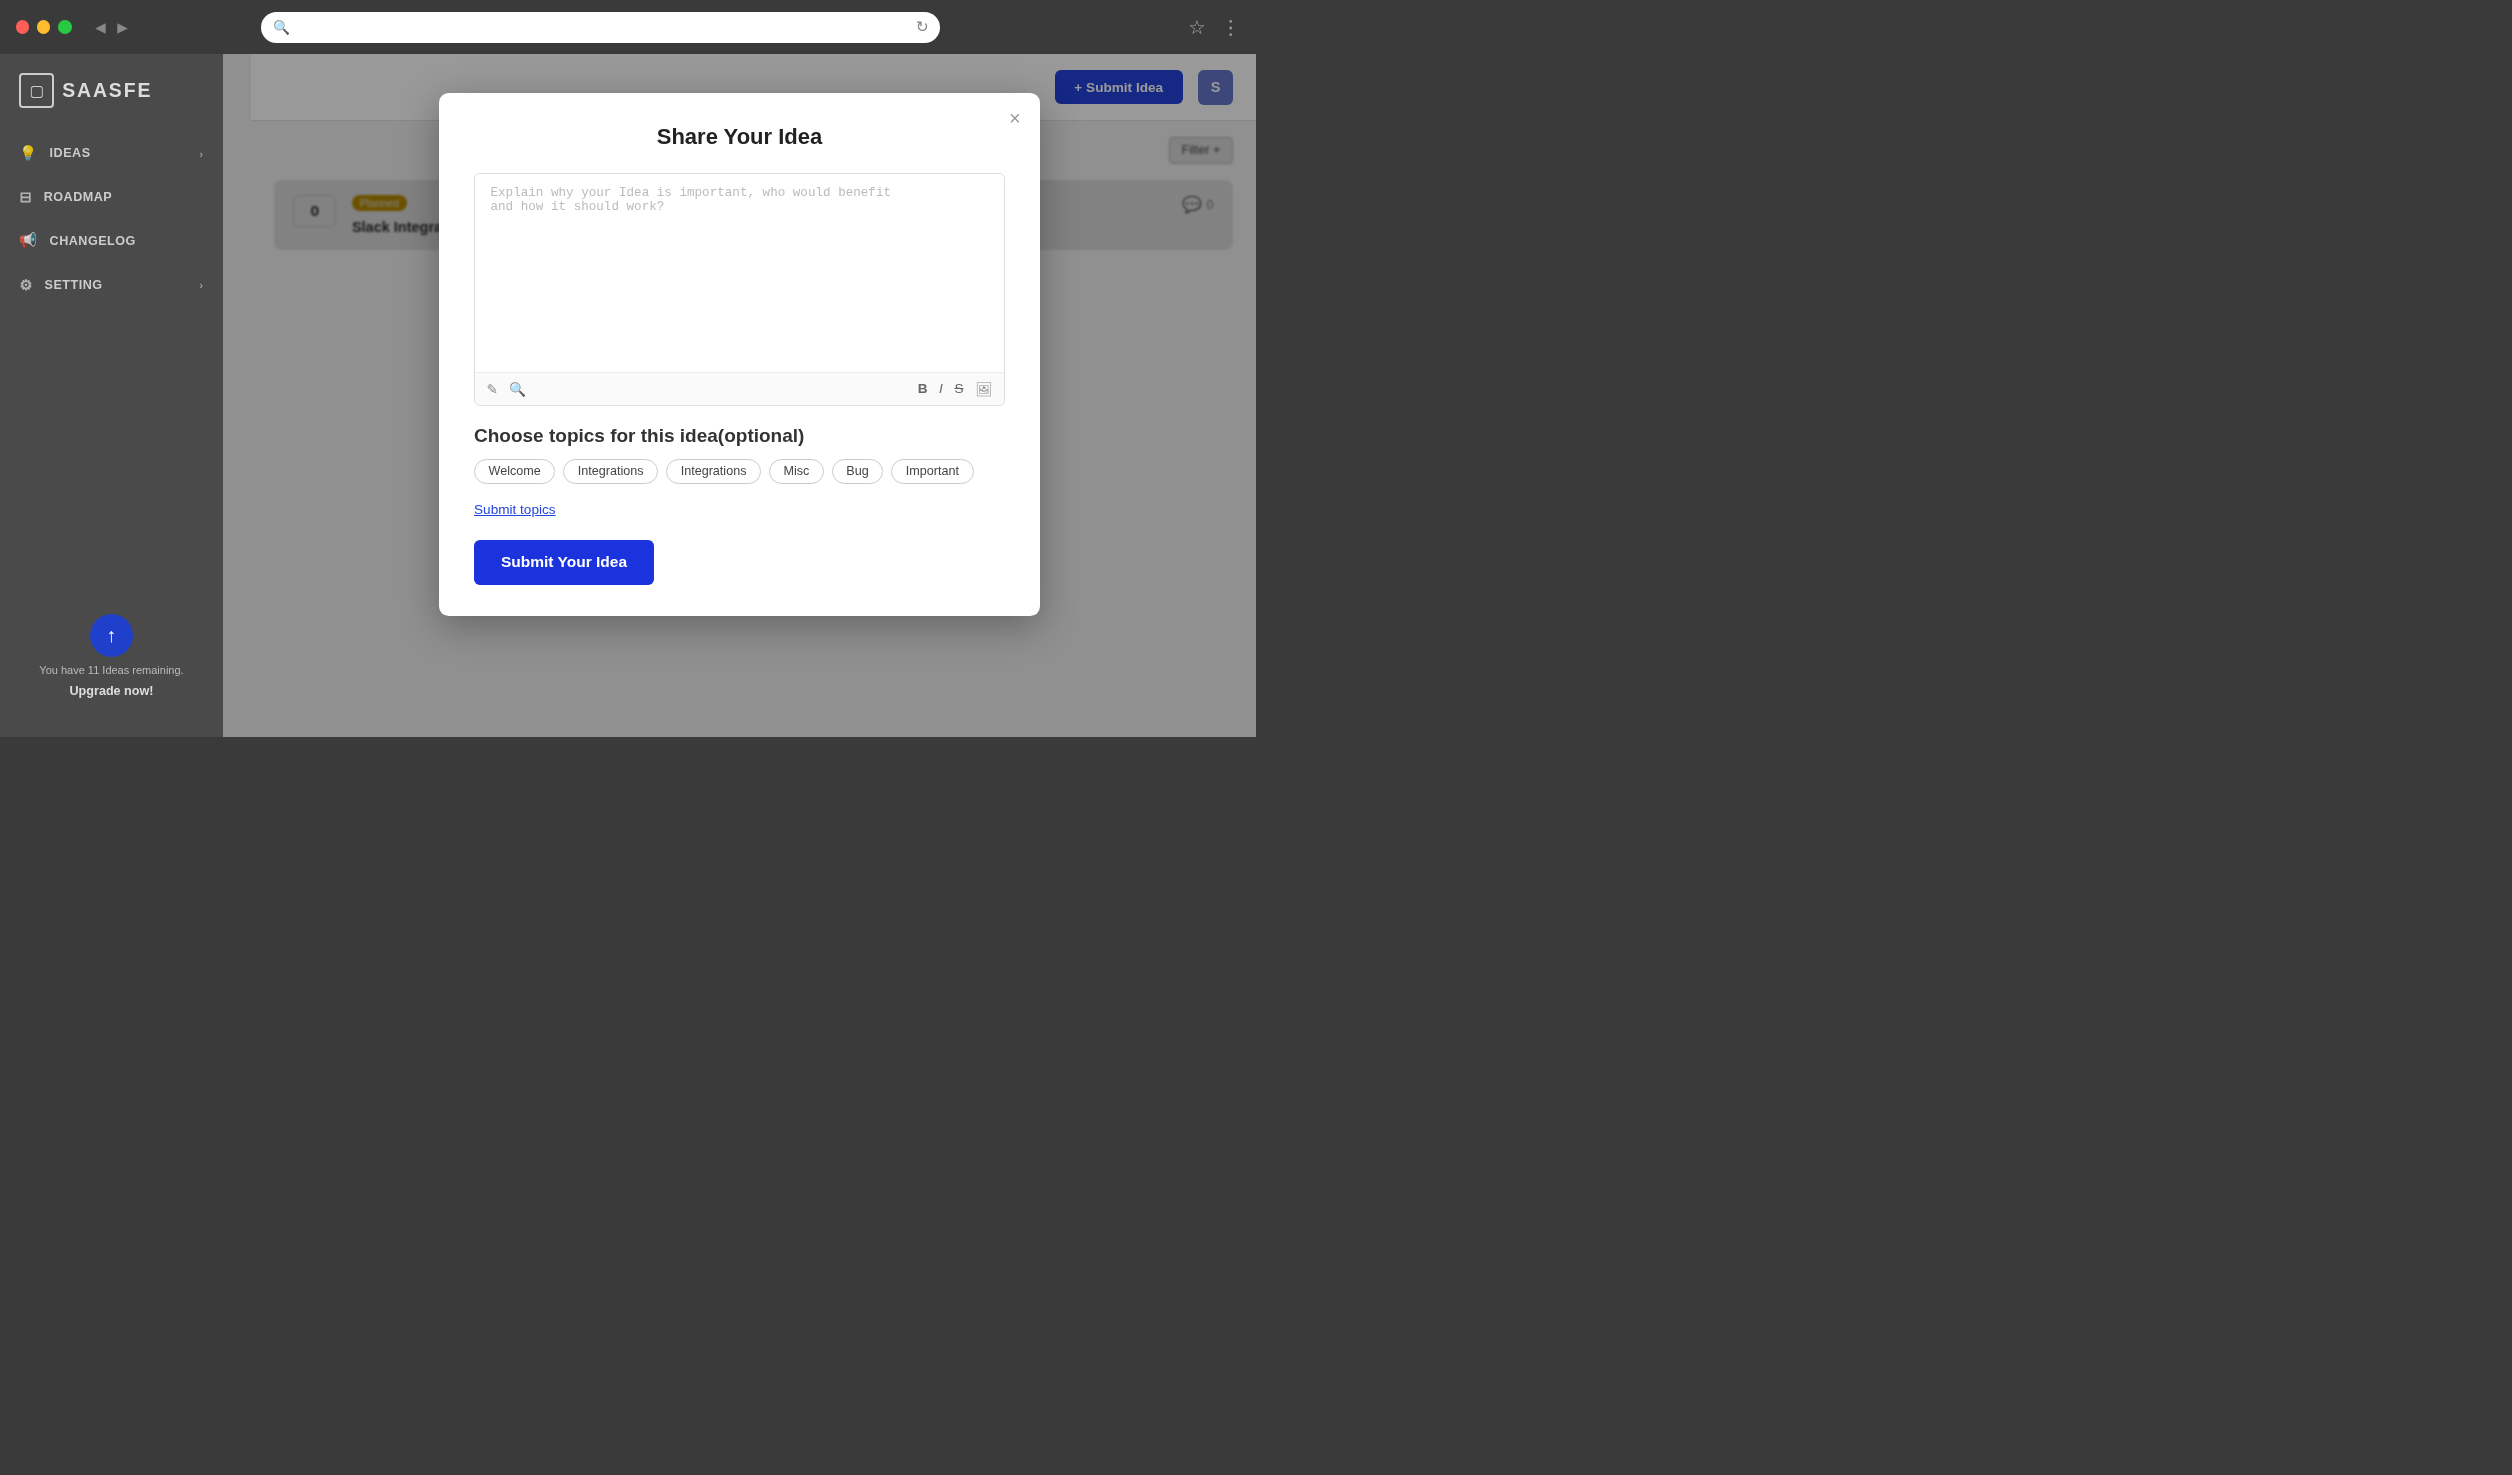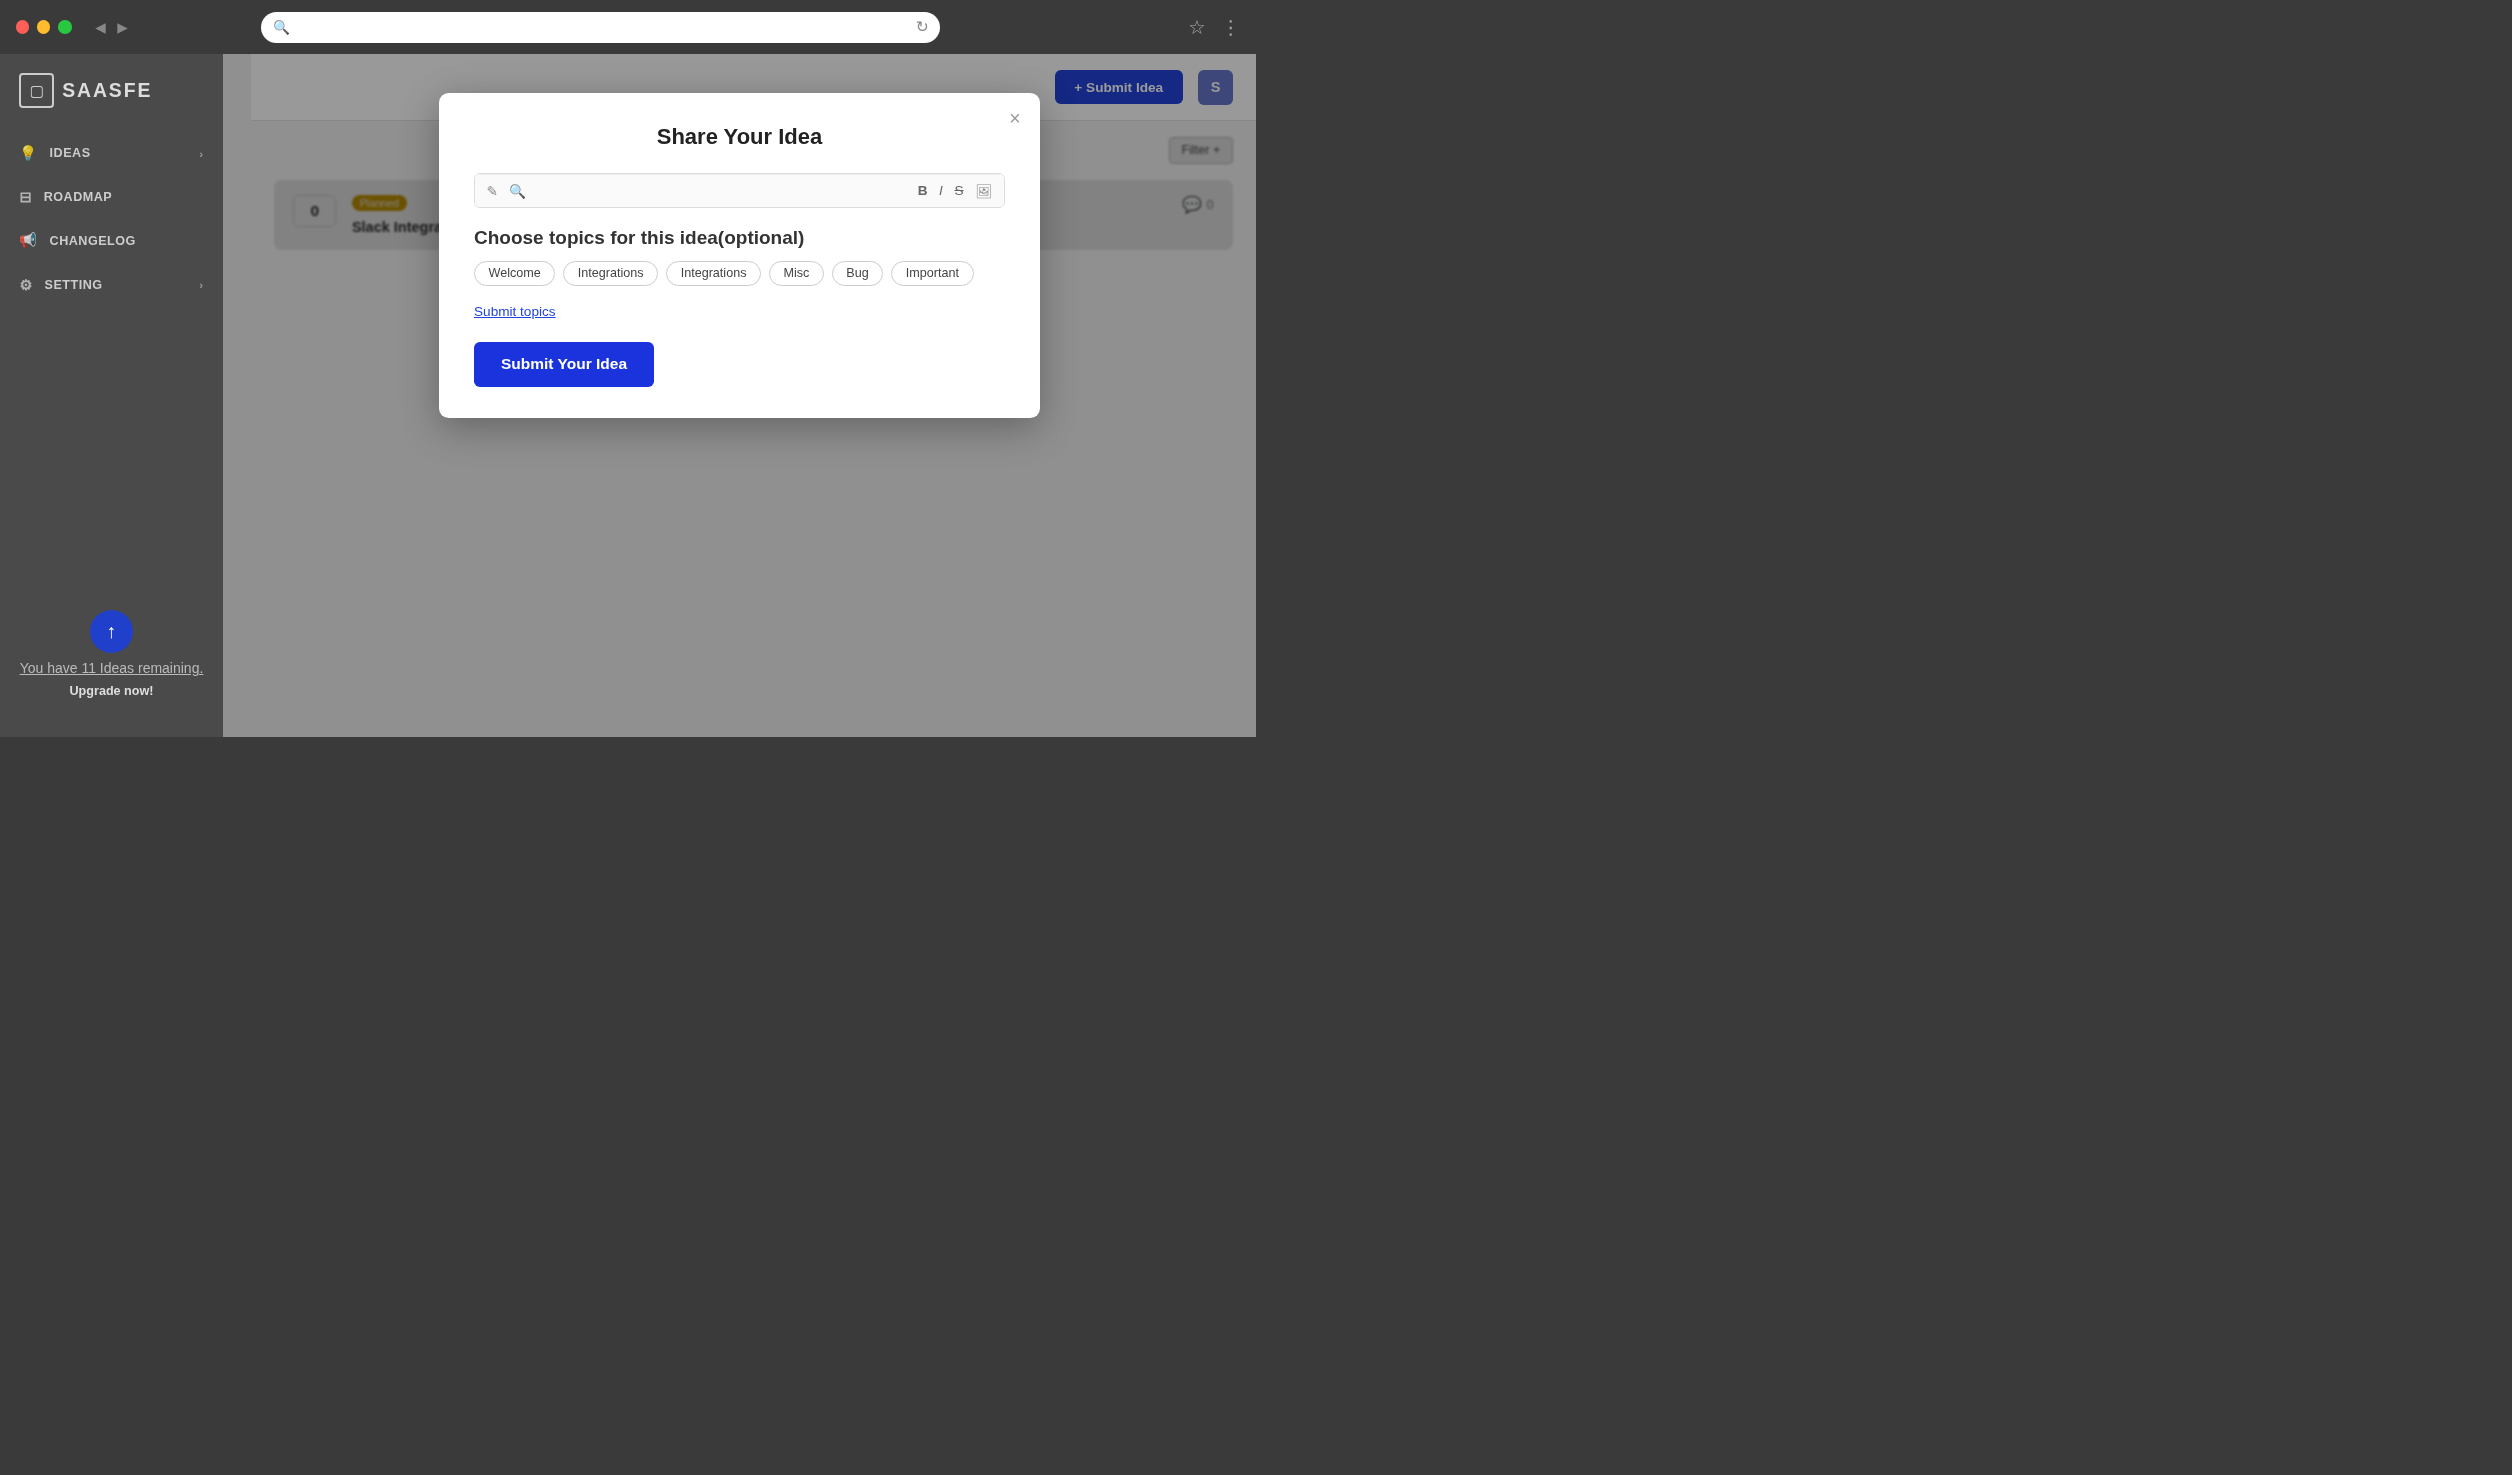--- a/index.html
+++ b/index.html
@@ -187,23 +187,22 @@
       background: #2040cc;
       display: flex;
       align-items: center;
       justify-content: center;
       color: white;
       font-size: 19.4px;
     }
 
     .upgrade-text {
       color: #bbb;
-      font-size: 14px;
+      font-size: 11px;
       text-align: center;
-      text-decoration: underline;
     }
 
     .upgrade-link {
       color: #ddd;
       font-size: 12.6px;
       font-weight: 700;
       text-align: center;
     }
 
     
@@ -574,20 +573,22 @@
     </div>
 
     <div class="overlay">
       <div class="modal">
         <button class="modal-close">×</button>
 
         <h2 class="modal-title">Share Your Idea</h2>
 
 
         <div class="idea-textarea-wrapper">
+          <textarea class="idea-textarea" placeholder="Explain why your Idea is important, who would benefit
+and how it should work?" style=""></textarea>
           <div class="textarea-toolbar">
             <div class="textarea-toolbar-left">
               <span class="tb-icon">✎</span>
               <span class="tb-icon">🔍</span>
             </div>
             <div class="textarea-toolbar-right">
               <span class="tb-icon tb-icon-bold">B</span>
               <span class="tb-icon tb-icon-italic">I</span>
               <span class="tb-icon" style="text-decoration:line-through; color:#666;">S</span>
               <span class="tb-icon">🖼</span>

